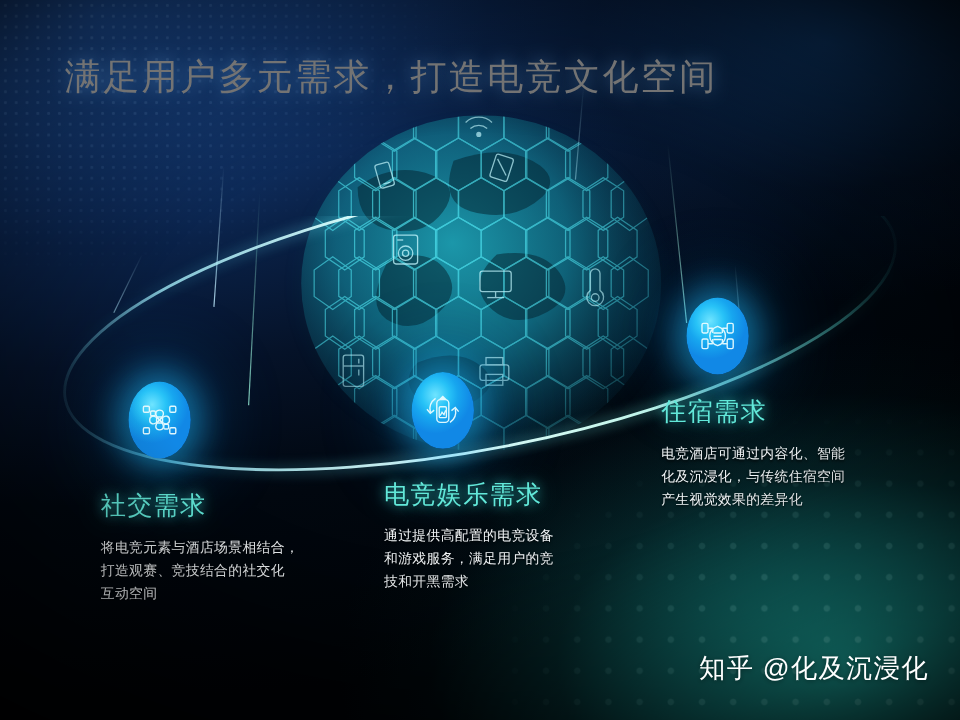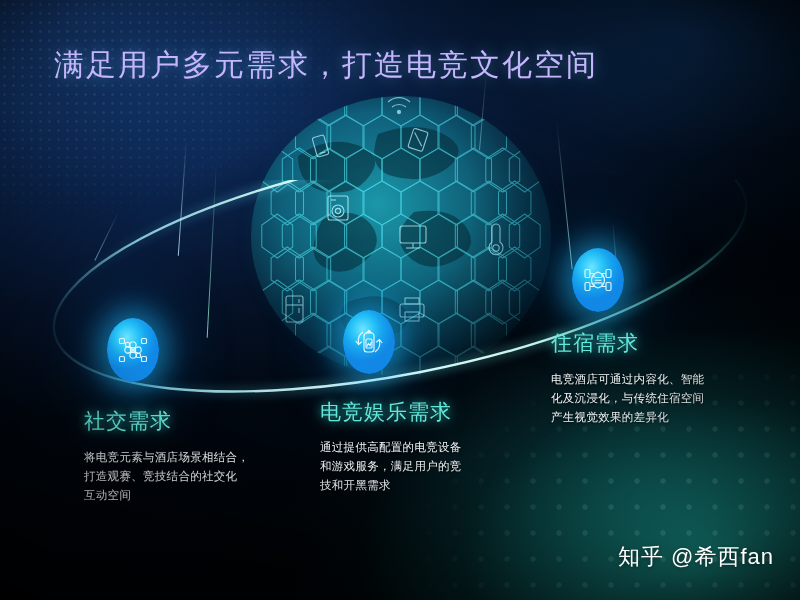--- a/index.html
+++ b/index.html
@@ -42,21 +42,21 @@
     background-size:26px 26px;
     -webkit-mask-image:radial-gradient(46% 42% at 90% 93%, #000 0%, rgba(0,0,0,.5) 45%, rgba(0,0,0,0) 85%);
             mask-image:radial-gradient(46% 42% at 90% 93%, #000 0%, rgba(0,0,0,.5) 45%, rgba(0,0,0,0) 85%);
     opacity:.75;
   }
 
   
   #title{
     position:absolute;left:54px;top:44px;
     font-size:30px;line-height:42px;letter-spacing:2px;
-    color:#c4b5fd;font-weight:400;
+    color:#737373;font-weight:400;
     text-shadow:0 0 14px rgba(120,190,255,.45);
     white-space:nowrap;
   }
 
   
   #globe-wrap{position:absolute;left:228px;top:96px;width:346px;height:300px;}
   #globe-glow{
     position:absolute;inset:-40px;
     background:radial-gradient(50% 50% at 50% 48%, rgba(30,180,190,.40) 0%, rgba(14,110,130,.22) 45%, rgba(0,0,0,0) 76%);
     filter:blur(4px);
@@ -352,14 +352,14 @@
       <div>电竞酒店可通过内容化、智能</div>
       <div>化及沉浸化，与传统住宿空间</div>
       <div>产生视觉效果的差异化</div>
     </div>
   </div>
 
   <div class="layer" id="bg-vignette"></div>
 
   <div id="title">满足用户多元需求，打造电竞文化空间</div>
 
-  <div id="watermark">知乎 @希西fan</div>
+  <div id="watermark">知乎 @化及沉浸化</div>
 </div>
 
 </body></html>

